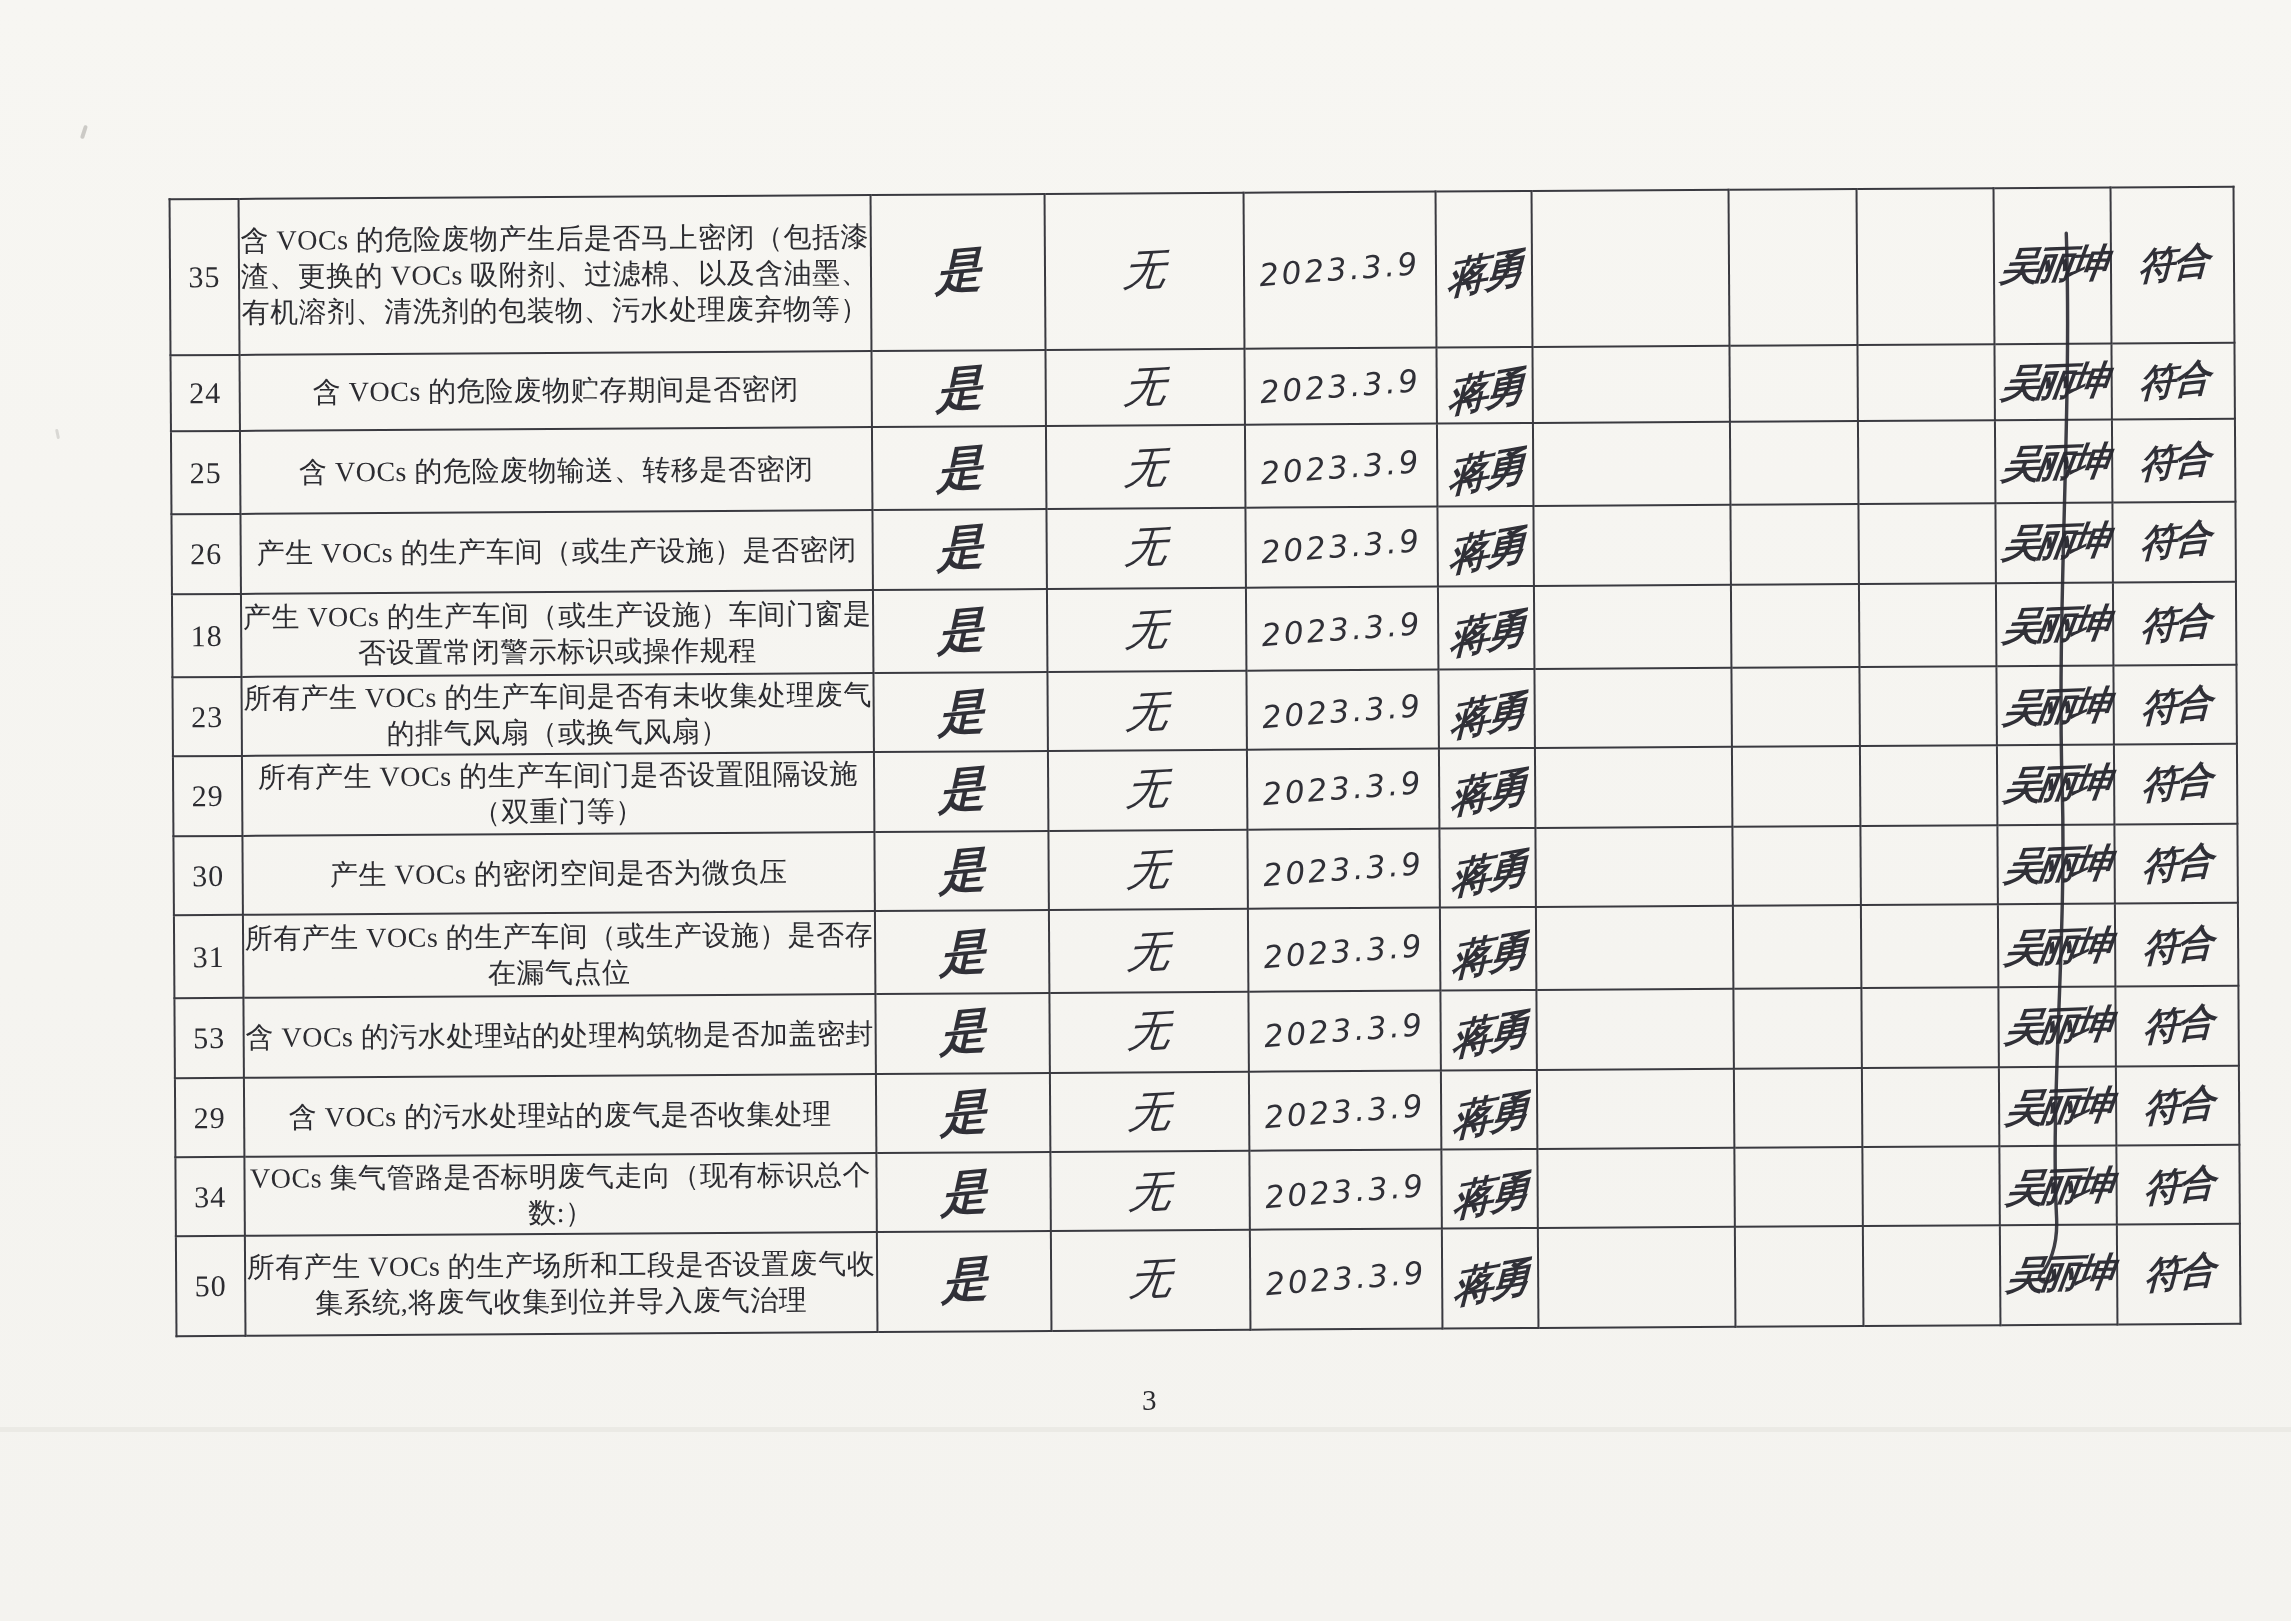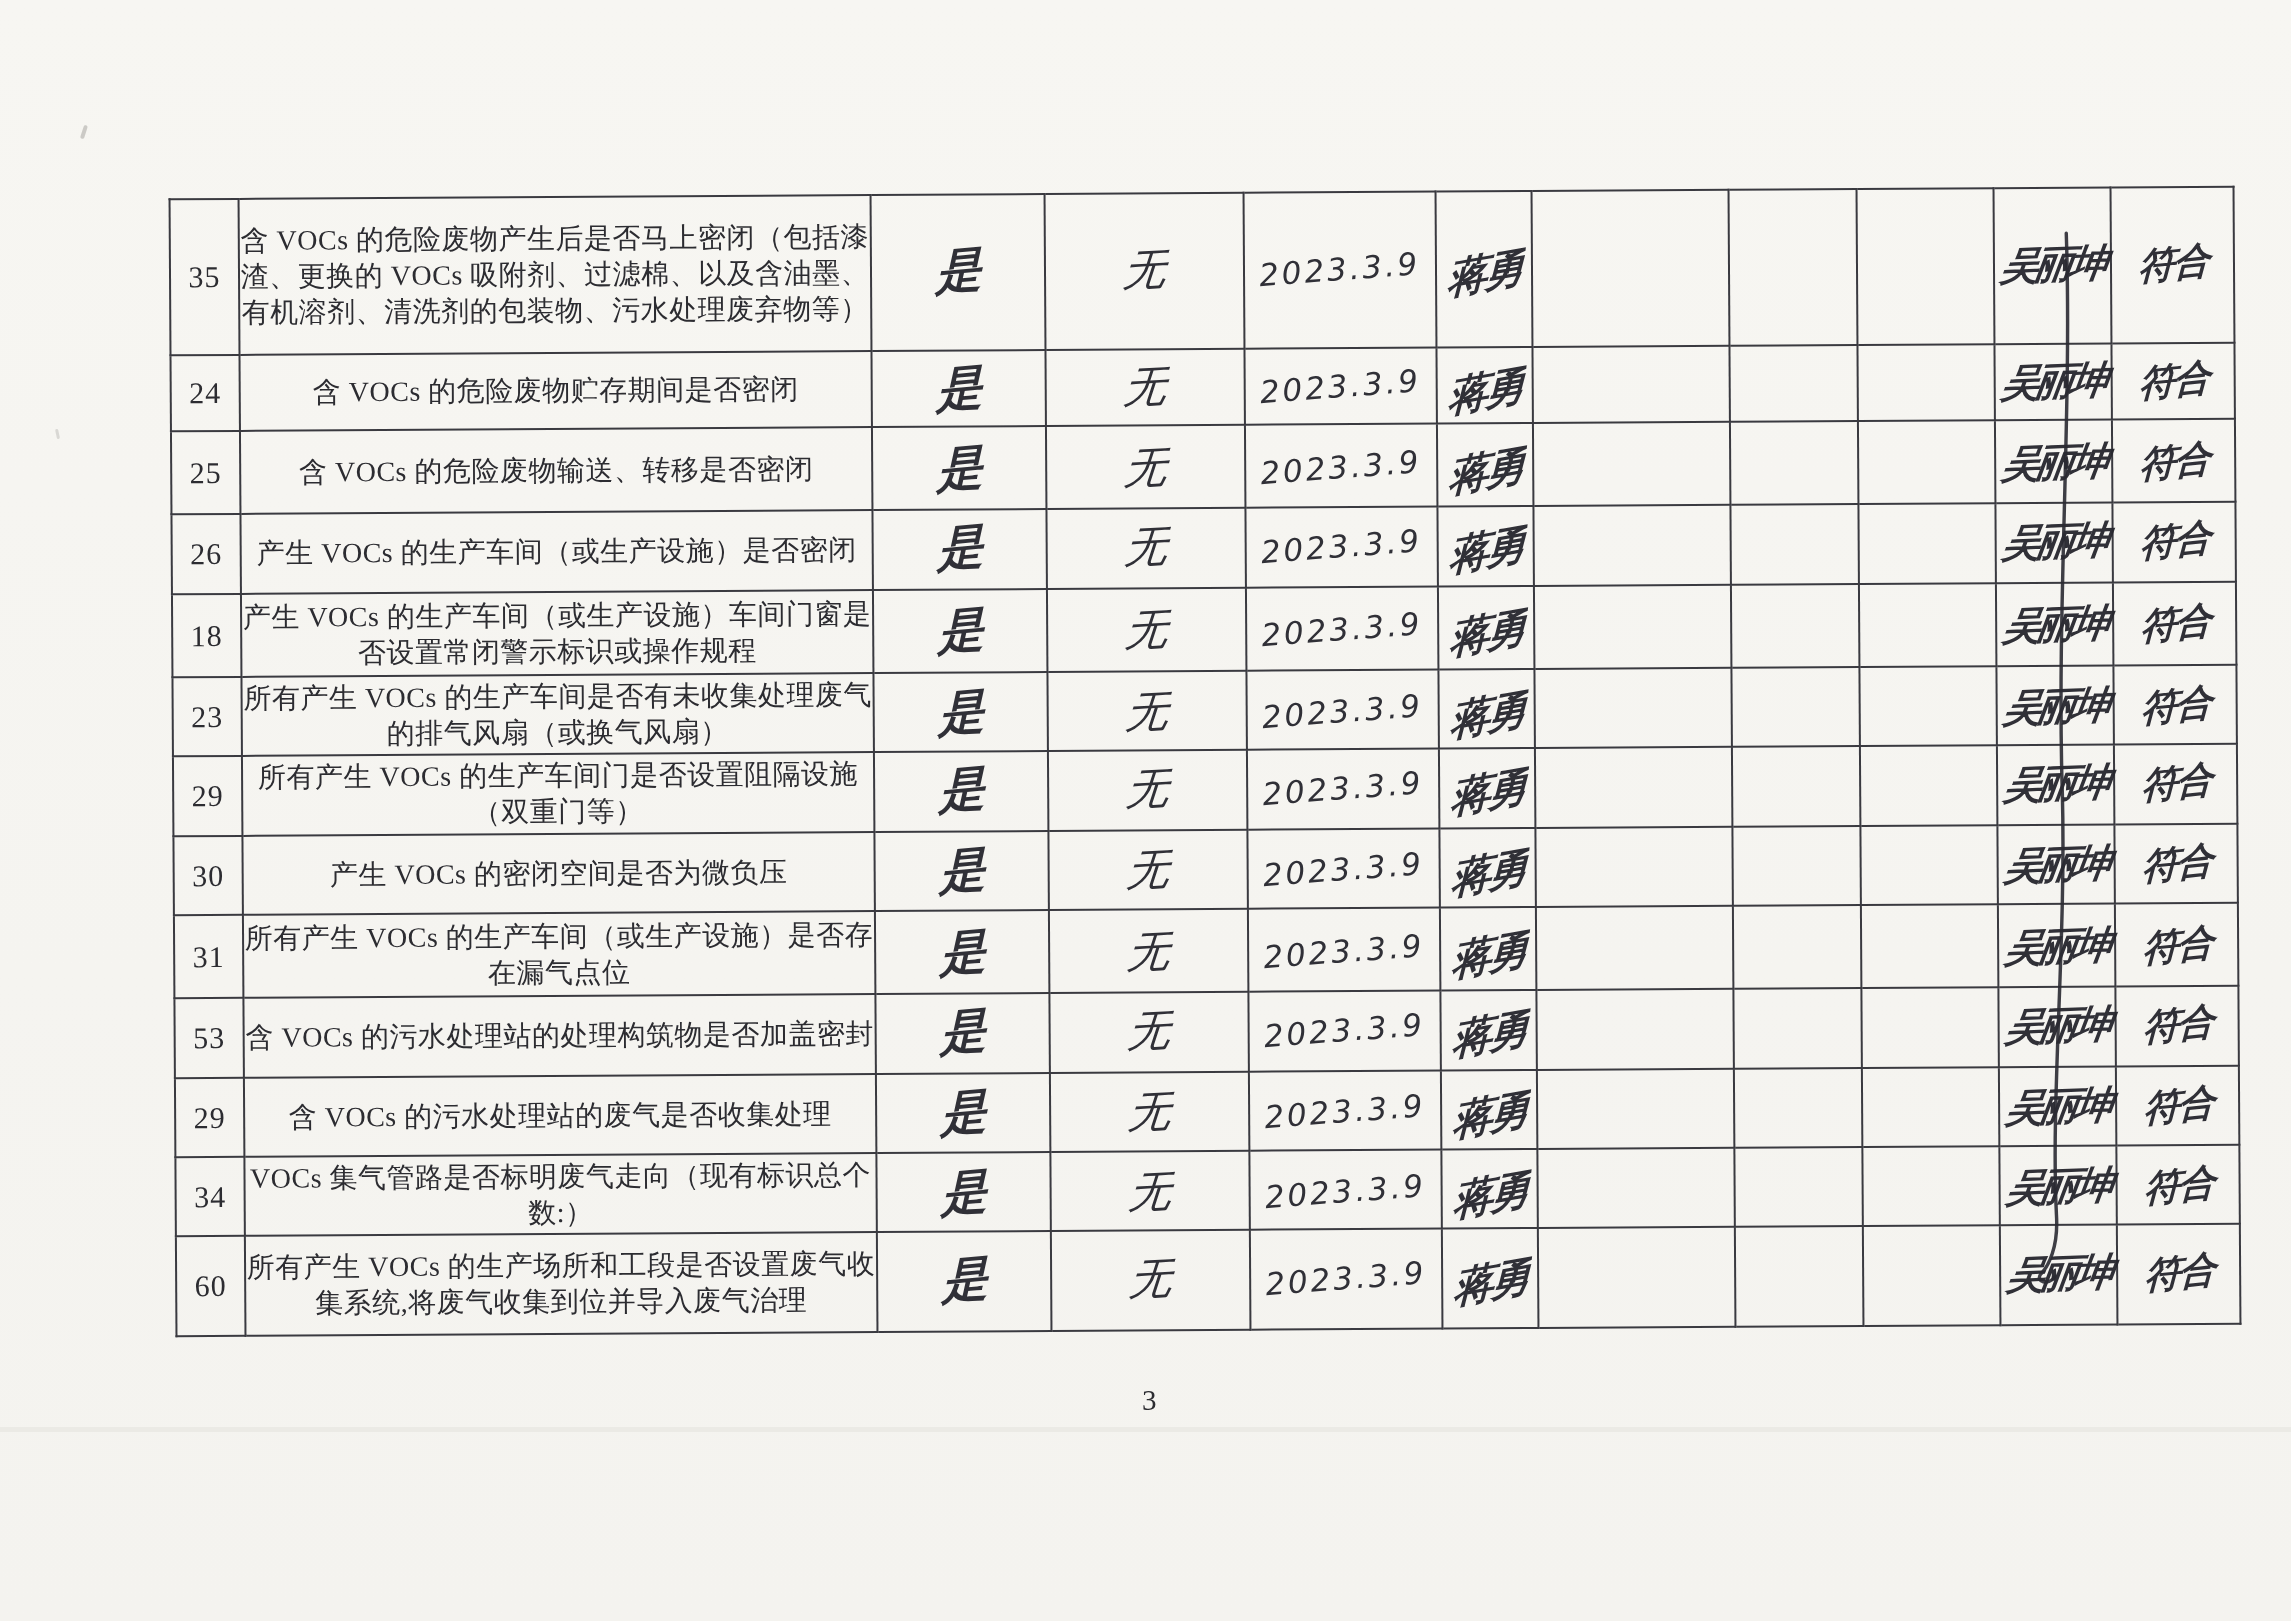--- a/index.html
+++ b/index.html
@@ -262,21 +262,21 @@
           <td class="issue"><span class="hwv" style="margin-top: 2.9px;">无</span></td>
           <td class="date"><span class="hwv" style="margin-top: 2.9px;">2023.3.9</span></td>
           <td class="sig1"><span class="hwv" style="margin-top: 2.9px;">蒋勇</span></td>
           <td class="empty"></td>
           <td class="empty"></td>
           <td class="empty"></td>
           <td class="sig2"><span class="hwv" style="margin-top: 2.9px;">吴丽坤</span></td>
           <td class="result"><span class="hwv" style="margin-top: 2.9px;">符合</span></td>
         </tr>
         <tr style="height: 100px;">
-          <td class="num"><span class="">60</span></td>
+          <td class="num"><span class="">50</span></td>
           <td class="question"><span class="">所有产生 VOCs 的生产场所和工段是否设置废气收集系统,将废气收集到位并导入废气治理</span></td>
           <td class="ans"><span class="hwv" style="margin-top: -2.9px;">是</span></td>
           <td class="issue"><span class="hwv" style="margin-top: -2.9px;">无</span></td>
           <td class="date"><span class="hwv" style="margin-top: -2.9px;">2023.3.9</span></td>
           <td class="sig1"><span class="hwv" style="margin-top: -2.9px;">蒋勇</span></td>
           <td class="empty"></td>
           <td class="empty"></td>
           <td class="empty"></td>
           <td class="sig2"><span class="hwv" style="margin-top: -2.9px;">吴丽坤</span></td>
           <td class="result"><span class="hwv" style="margin-top: -2.9px;">符合</span></td>

